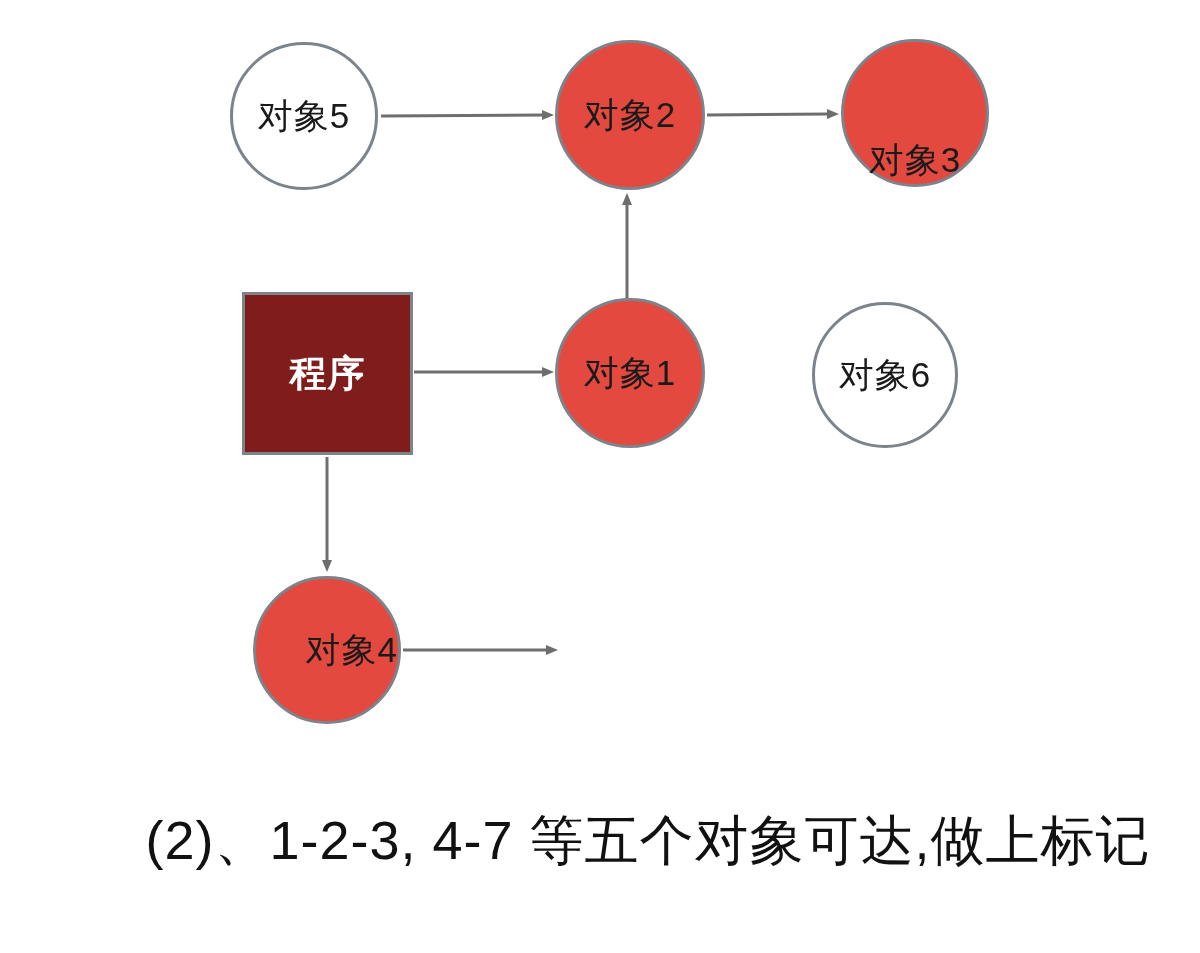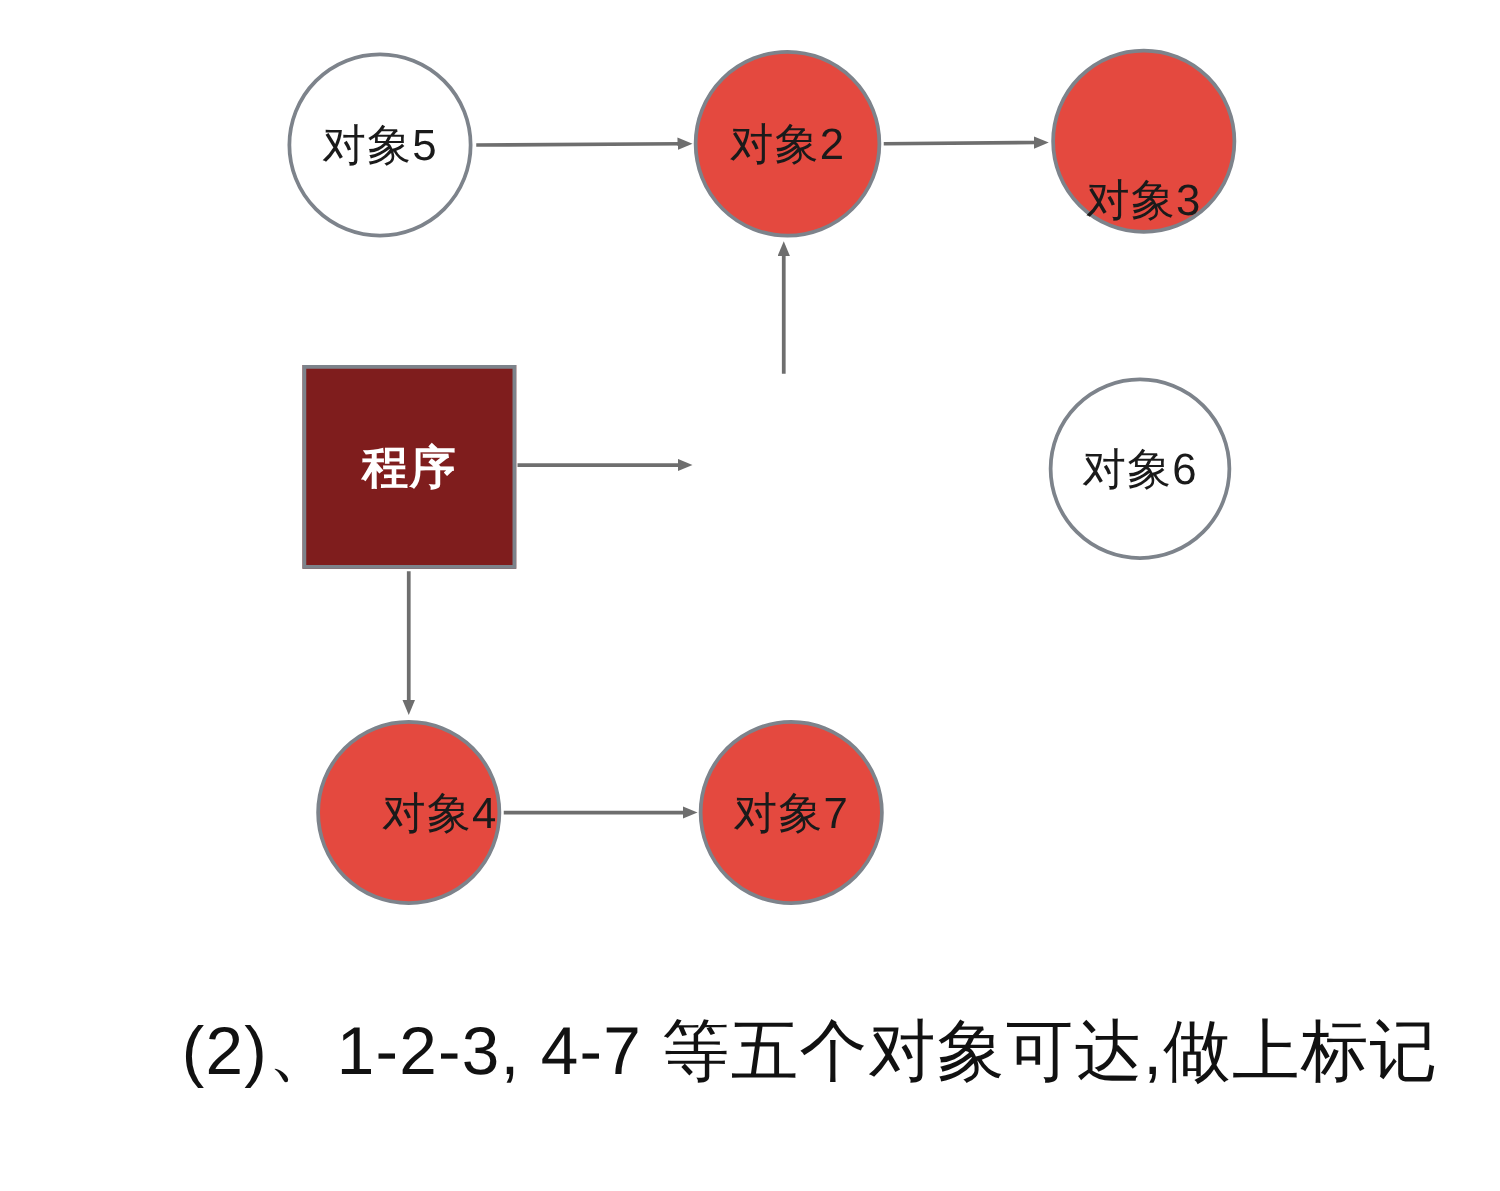--- a/index.html
+++ b/index.html
@@ -41,21 +41,21 @@
     color: #ffffff;
     font-weight: bold;
     font-size: 37px;
   }
   
   .n-obj5 { left: 230px; top:  42px; width: 148px; height: 148px; }
   .n-obj2 { left: 555px; top:  40px; width: 150px; height: 150px; }
   .n-obj3 { left: 841px; top:  39px; width: 148px; height: 148px; align-items: flex-end; }
   .n-prog { left: 242px; top: 292px; width: 171px; height: 163px; }
   .n-obj1 { left: 555px; top: 298px; width: 150px; height: 150px; }
-  .n-obj6 { left: 839px; top: 302px; width: 146px; height: 146px; }
+  .n-obj6 { left: 812px; top: 302px; width: 146px; height: 146px; }
   .n-obj4 { left: 253px; top: 576px; width: 148px; height: 148px; justify-content: flex-end; }
   .n-obj7 { left: 559px; top: 576px; width: 148px; height: 148px; }
 
   .caption {
     position: absolute;
     left: 0;
     top: 805px;
     width: 1200px;
     text-align: center;
     font-size: 54px;
@@ -93,28 +93,28 @@
   </div>
 
   <div class="node circle marked n-obj3">
     <span>对象3</span>
   </div>
 
   <div class="node root n-prog">
     <span>程序</span>
   </div>
 
+  <div class="node circle marked n-obj1">
+    <span>对象1</span>
+  </div>
 
   <div class="node circle unmarked n-obj6">
     <span>对象6</span>
   </div>
 
   <div class="node circle marked n-obj4">
     <span>对象4</span>
   </div>
 
-  <div class="node circle marked n-obj7">
-    <span>对象7</span>
-  </div>
 
   <div class="caption">(2)、1-2-3, 4-7 等五个对象可达,做上标记</div>
 
 </div>
 
 </body></html>

